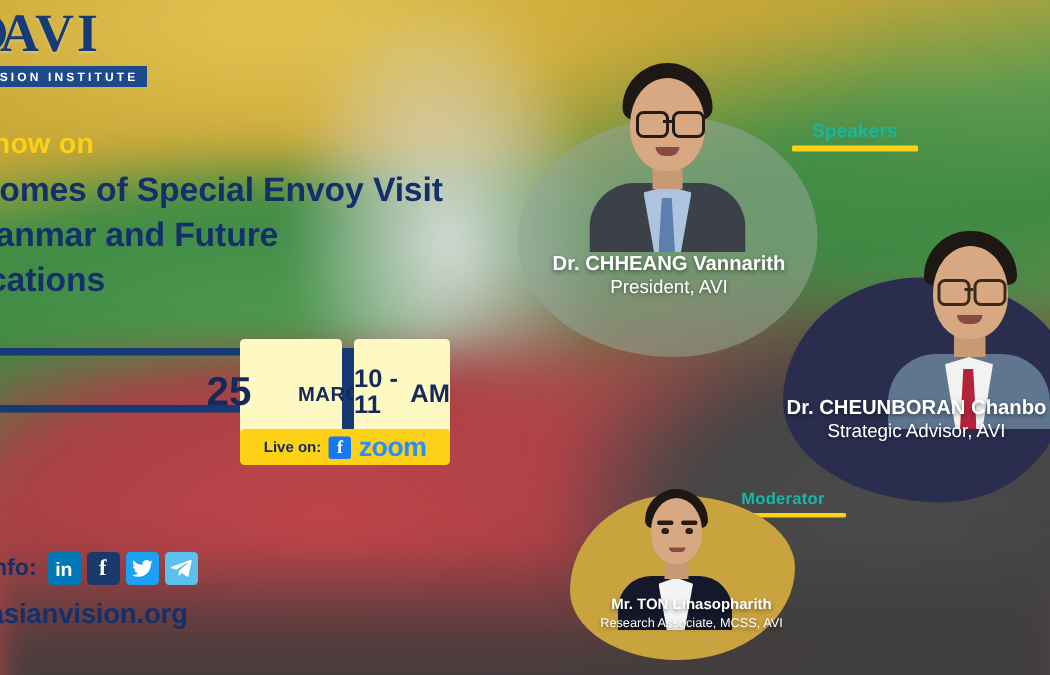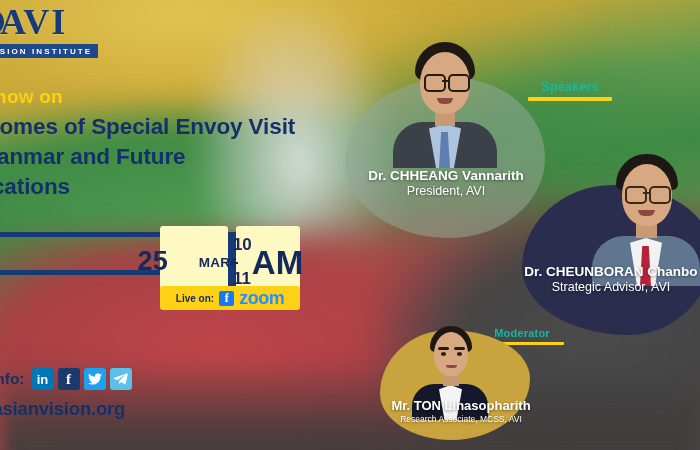--- a/index.html
+++ b/index.html
@@ -108,21 +108,21 @@
   .ybox{
     position:absolute;background:#fef9c3;border-radius:3px;
     display:flex;align-items:center;justify-content:center;
     color:#16295c;
   }
   #datebox{left:160px;top:226px;width:68px;height:70px;}
   #datebox .d-num{font-size:27px;font-weight:bold;line-height:1;}
   #datebox .d-mon{font-size:13.5px;font-weight:bold;letter-spacing:.3px;margin-top:3px;margin-left:31px;}
   #timebox{left:236px;top:226px;width:64px;height:70px;}
   #timebox .t-range{font-size:17px;font-weight:bold;line-height:1;}
-  #timebox .t-ampm{font-size:33px;font-weight:bold;line-height:1;margin-top:3px;text-align:right;}
+  #timebox .t-ampm{font-size:17px;font-weight:bold;line-height:1;margin-top:3px;text-align:right;}
 
   #livebox{
     position:absolute;left:160px;top:286px;width:140px;height:24px;
     background:#FCD116;border-radius:3px;
     display:flex;align-items:center;justify-content:center;gap:5px;
   }
   .live-label{font-size:10px;font-weight:bold;color:#16295c;}
   .fb-chip{
     width:15px;height:15px;border-radius:2px;background:#1877F2;
     color:#fff;font-size:12px;font-weight:bold;font-family:"Liberation Serif",serif;
@@ -234,21 +234,21 @@
   .caption{position:absolute;text-align:center;color:#fff;
     text-shadow:0 1px 3px rgba(0,0,0,.45);}
   .caption .nm{font-weight:bold;}
   #cap1{left:338px;top:168px;width:216px;}
   #cap1 .nm{font-size:13.5px;}
   #cap1 .rl{font-size:12.5px;margin-top:1px;}
   #cap2{left:505px;top:264px;width:212px;text-align:center;}
   #cap2 .nm{font-size:13.5px;}
   #cap2 .rl{font-size:12.5px;margin-top:1px;}
   #cap3{left:366px;top:398px;width:190px;}
-  #cap3 .nm{font-size:13px;text-align:center;}
+  #cap3 .nm{font-size:10px;text-align:center;}
   #cap3 .rl{font-size:8.5px;margin-top:1px;}
 </style>
 </head>
 <body>
 
 <div id="poster">
 
   <div class="bg-layer bg-base"></div>
   <div class="bg-yellow"></div>
   <div class="bg-green"></div>

